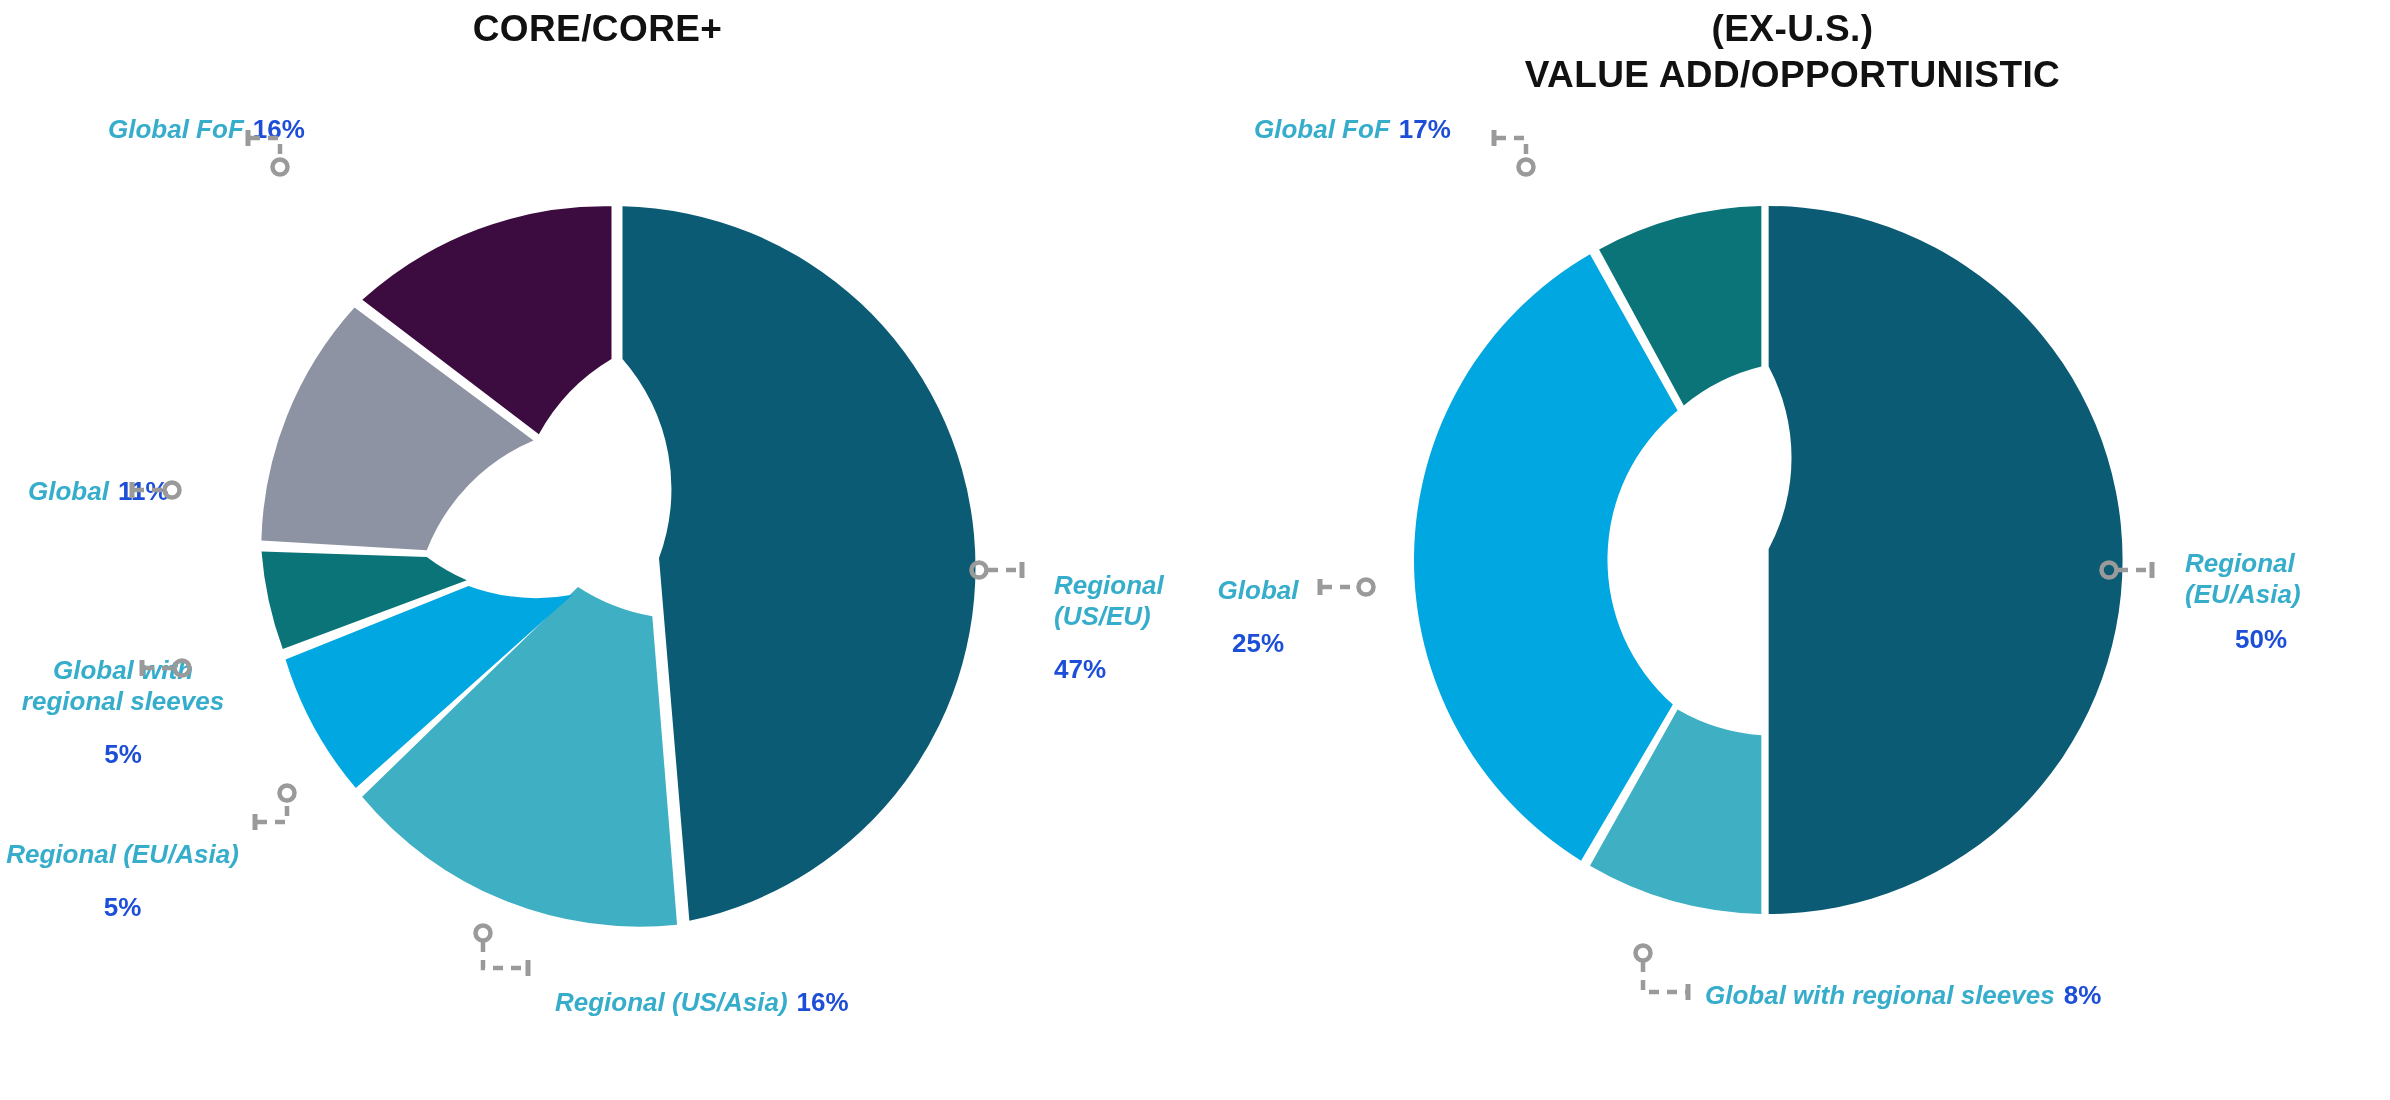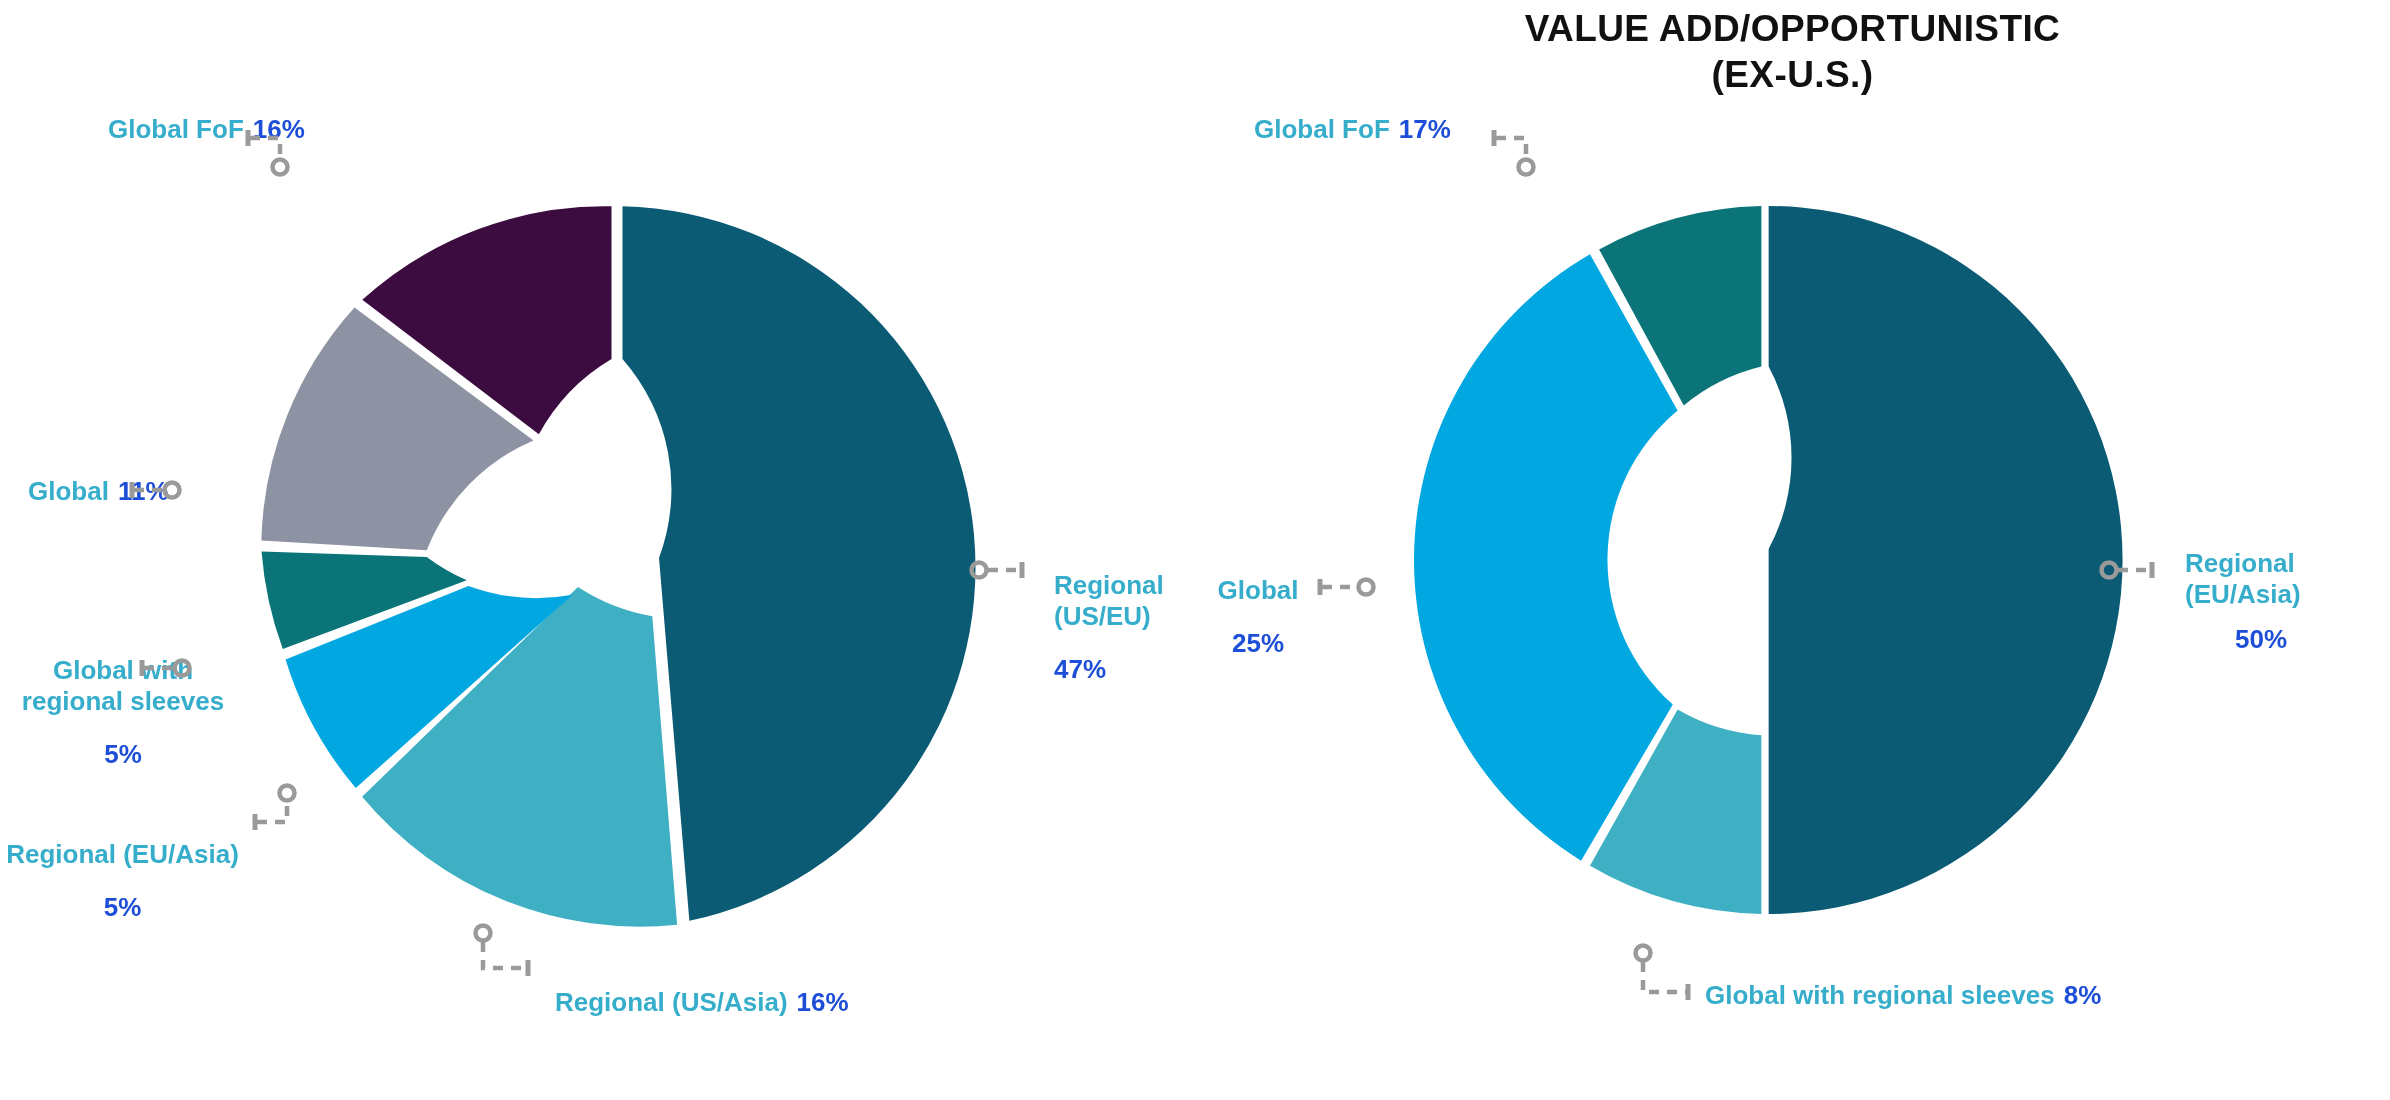--- a/index.html
+++ b/index.html
@@ -15,36 +15,37 @@
     font-size:37px;font-weight:bold;letter-spacing:.4px;line-height:46px;
   }
 
   .donut-wrap{position:absolute;}
   #donut-left{left:250px;top:195px;width:745px;height:745px;}
   #donut-right{left:1400px;top:195px;width:730px;height:730px;}
   .donut-wrap svg{display:block;width:100%;height:100%;}
 
   
   .callout{position:absolute;}
-  .cat{color:#35ADCB;font-weight:bold;font-size:26px;line-height:31px;white-space:nowrap;}
+  .cat{color:#35ADCB;font-weight:bold;font-size:26px;line-height:31px;white-space:nowrap;font-style:italic;}
   .pct{color:#1d4ed8;font-weight:bold;font-size:26px;line-height:31px;white-space:nowrap;}
   .row{display:flex;align-items:center;gap:9px;white-space:nowrap;}
   .stack-c{text-align:center;}
   .stack-l{text-align:left;}
   .pct-below{margin-top:22px;}
 
   
   .leader{position:absolute;}
   .leader svg{display:block;overflow:visible;}
 </style>
 </head>
 <body>
 
 <div class="panel" id="panel-left">
 
+  <div class="chart-title">CORE/CORE+</div>
 
   <div class="donut-wrap" id="donut-left">
     <svg viewBox="0 0 400 400">
 
       <path fill="#0A5B73" d="M 200 6 A 194 194 0 0 1 235.9 389.7 L 219.6 194.9 A 106 106 0 0 0 200 88 Z"></path>
 
       <path fill="#3FAFC4" d="M 229.3 391.8 A 194 194 0 0 1 60.2 323.1 L 176.1 210.5 A 106 106 0 0 0 216.0 226.2 Z"></path>
 
       <path fill="#00A7E1" d="M 56.8 318.4 A 194 194 0 0 1 19.1 249.4 L 117.3 209.9 A 106 106 0 0 0 173.2 214.6 Z"></path>
 
@@ -133,22 +134,22 @@
       <circle cx="11" cy="10" r="7.5" stroke="#9A9A9A" stroke-width="4.5" fill="none"></circle>
       <path d="M20 10 L52 10" stroke="#9A9A9A" stroke-width="4.5" fill="none" stroke-dasharray="10 8"></path>
       <path d="M54 2 L54 18" stroke="#9A9A9A" stroke-width="5"></path>
     </svg>
   </div>
 </div>
 
 <div class="panel" id="panel-right">
 
   <div class="chart-title">
+    <div>(EX-U.S.)</div>
     <div>VALUE ADD/OPPORTUNISTIC</div>
-    <div>(EX-U.S.)</div>
   </div>
 </div>
 
 <div class="donut-wrap" id="donut-right">
   <svg viewBox="0 0 400 400">
 
     <path fill="#0A5B73" d="M 202 6 A 194 194 0 0 1 202 394 L 202 194 A 106 106 0 0 0 202 94 Z"></path>
 
     <path fill="#3FAFC4" d="M 198 394 A 194 194 0 0 1 104.1 367.6 L 152.1 281.9 A 106 106 0 0 0 198 296 Z"></path>
 

